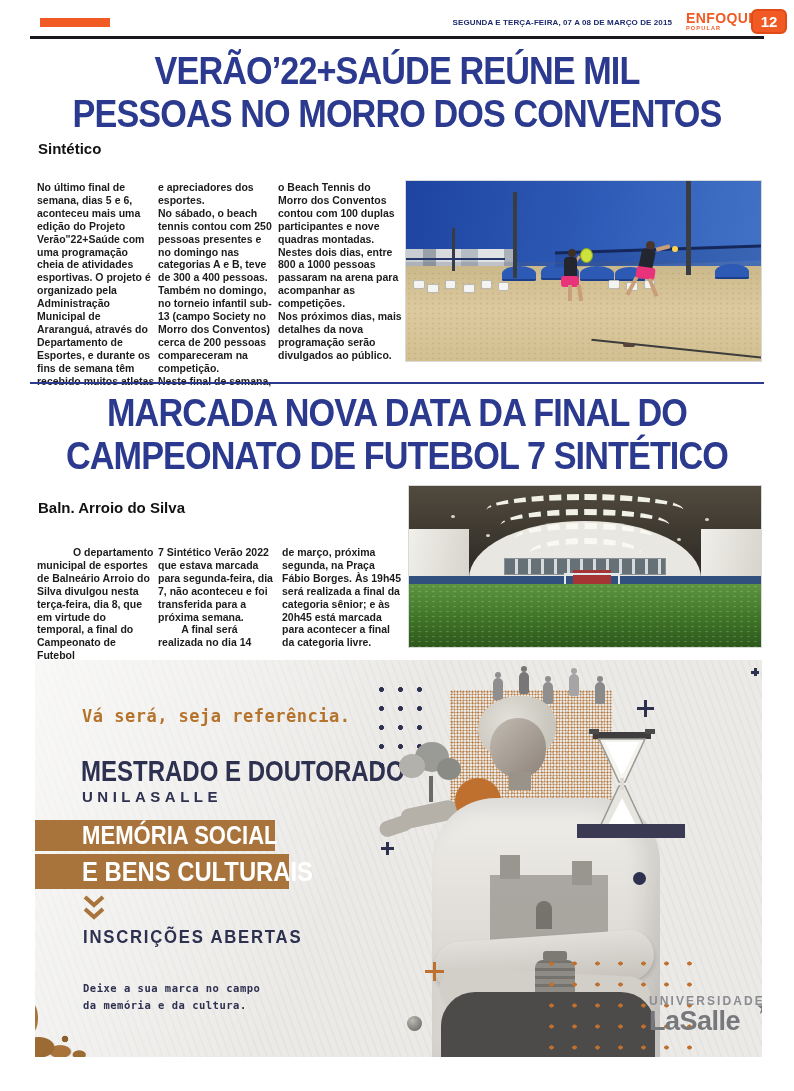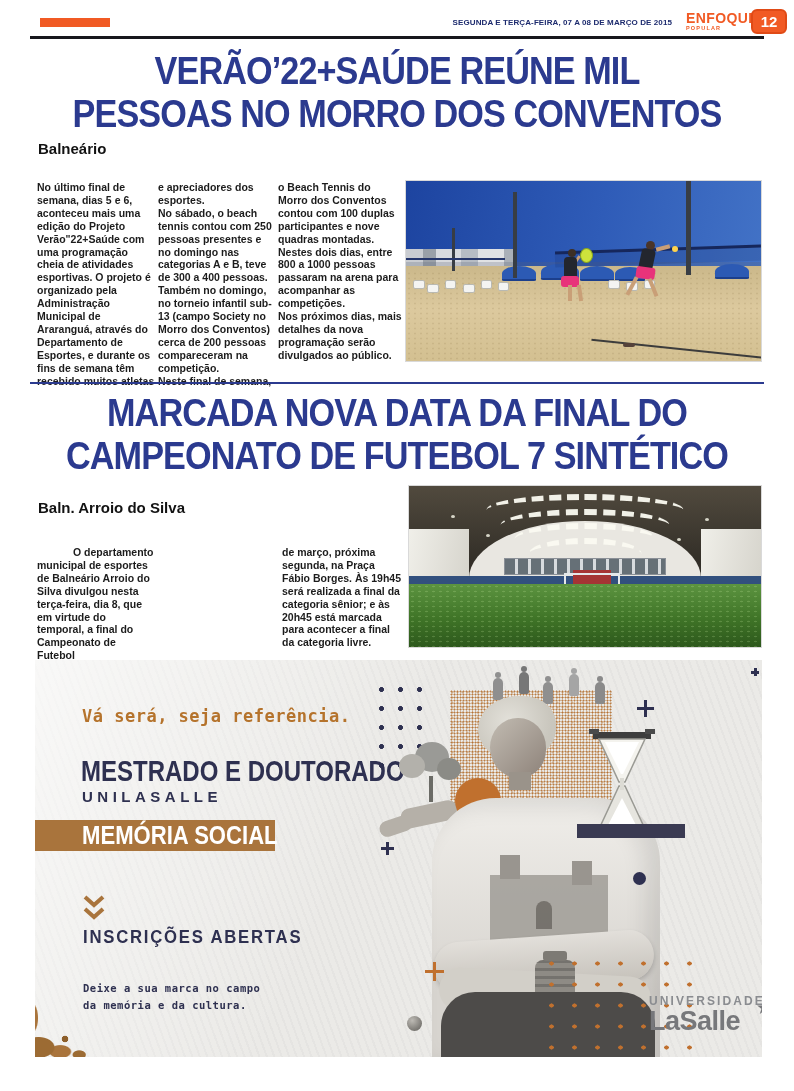--- a/index.html
+++ b/index.html
@@ -160,21 +160,21 @@
   <div class="abs h-date">SEGUNDA E TERÇA-FEIRA, 07 A 08 DE MARÇO DE 2015</div>
   <div class="abs h-logo">
     <div class="h-logo-name">ENFOQUE</div>
     <div class="h-logo-sub">POPULAR</div>
   </div>
   <div class="abs h-badge">12</div>
   <div class="abs h-rule"></div>
 
   <div class="abs headline">VERÃO’22+SAÚDE REÚNE MIL
 PESSOAS NO MORRO DOS CONVENTOS</div>
-  <div class="abs loc loc1">Balneário</div>
+  <div class="abs loc loc1">Sintético</div>
   <div class="abs col a1c1">No último final de semana, dias 5 e 6, aconteceu mais uma edição do Projeto Verão"22+Saúde com uma programação cheia de atividades esportivas. O projeto é organizado pela Administração Municipal de Araranguá, através do Departamento de Esportes, e durante os fins de semana têm recebido muitos atletas</div>
   <div class="abs col a1c2">e apreciadores dos esportes.
 No sábado, o beach tennis contou com 250 pessoas presentes e no domingo nas categorias A e B, teve de 300 a 400 pessoas. Também no domingo, no torneio infantil sub-13 (campo Society no Morro dos Conventos) cerca de 200 pessoas compareceram na competição.
 Neste final de semana,</div>
   <div class="abs col a1c3">o Beach Tennis do Morro dos Conventos contou com 100 duplas participantes e nove quadras montadas. Nestes dois dias, entre 800 a 1000 pessoas passaram na arena para acompanhar as competições.
 Nos próximos dias, mais detalhes da nova programação serão divulgados ao público.</div>
 
   <div class="abs photo1">
     <div class="abs p1-sky"></div>
     <div class="abs p1-buildings"></div>
@@ -220,20 +220,22 @@
     <div class="abs p1-line"></div>
     <div class="abs" style="left:61%;top:90%;width:12px;height:4px;background:#55423a;border-radius:2px;"></div>
   </div>
 
   <div class="abs divider"></div>
 
   <div class="abs headline headline2">MARCADA NOVA DATA DA FINAL DO
 CAMPEONATO DE FUTEBOL 7 SINTÉTICO</div>
   <div class="abs loc loc2">Baln. Arroio do Silva</div>
   <div class="abs col a2c1">O departamento municipal de esportes de Balneário Arroio do Silva divulgou nesta terça-feira, dia 8, que em virtude do temporal, a final do Campeonato de Futebol</div>
+  <div class="abs col a2c2">7 Sintético Verão 2022 que estava marcada para segunda-feira, dia 7, não aconteceu e foi transferida para a próxima semana.
+        A final será realizada no dia 14</div>
   <div class="abs col a2c3">de março, próxima segunda, na Praça Fábio Borges. Às 19h45 será realizada a final da categoria sênior; e às 20h45 está marcada para acontecer a final da categoria livre.</div>
 
   <div class="abs photo2">
     <div class="abs p2-roof"></div>
     <div class="abs p2-arcwall"></div>
     <div class="abs arc" style="top:5%;width:56%;"></div>
     <div class="abs arc" style="top:14%;width:48%;"></div>
     <div class="abs arc" style="top:23%;width:40%;"></div>
     <div class="abs arc" style="top:32%;width:32%;"></div>
     <div class="abs p2-light" style="left:12%;top:18%;"></div>
@@ -262,20 +264,23 @@
       <div class="figurine" style="left:76px;top:6px;background:#a5a5a5;"></div>
       <div class="figurine" style="left:102px;top:14px;background:#8a8a8a;"></div>
     </div>
 
     <div class="abs ad-tagline">Vá será, seja referência.</div>
     <div class="abs ad-title">MESTRADO E DOUTORADO</div>
     <div class="abs ad-sub">UNILASALLE</div>
     <div class="abs ad-bar ad-bar1">
       <span>MEMÓRIA SOCIAL</span>
     </div>
+    <div class="abs ad-bar ad-bar2">
+      <span>E BENS CULTURAIS</span>
+    </div>
     <svg class="abs ad-chevrons" width="24" height="28" viewBox="0 0 24 28">
       <polyline points="3,3 12,11 21,3" fill="none" stroke="#a9743c" stroke-width="4"></polyline>
       <polyline points="3,15 12,23 21,15" fill="none" stroke="#a9743c" stroke-width="4"></polyline>
     </svg>
     <div class="abs ad-cta">INSCRIÇÕES ABERTAS</div>
     <div class="abs ad-note">Deixe a sua marca no campo
 da memória e da cultura.</div>
 
     <div class="abs" style="left:358px;top:78px;width:110px;height:135px;">
       <div class="abs tree-foliage" style="left:22px;top:4px;width:34px;height:30px;"></div>

